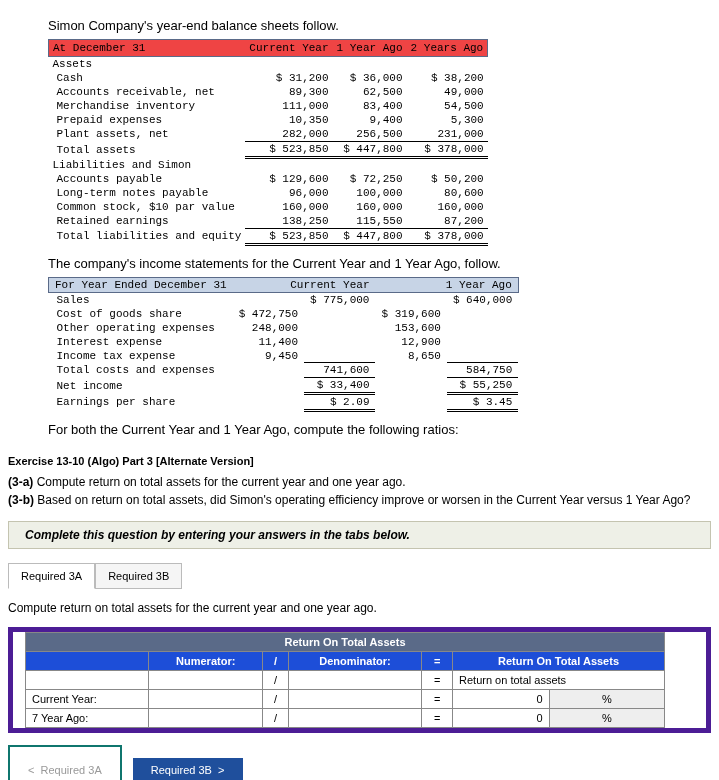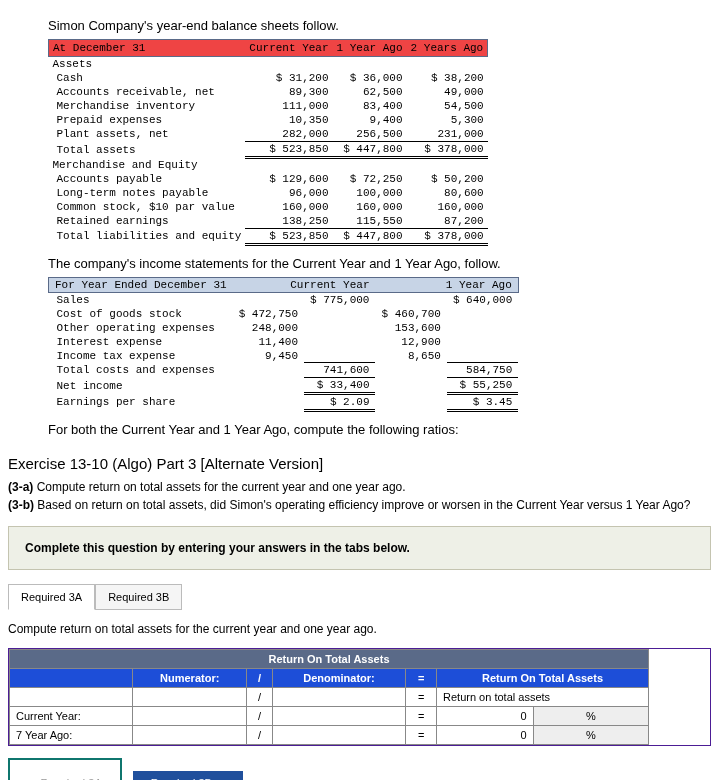--- a/index.html
+++ b/index.html
@@ -12,29 +12,29 @@
 .bs .num{text-align:right;}
 .bs .lab{padding-left:8px;margin-top:10px;}
 .bs .dtot{border-top:1px solid #000;border-bottom:3px double #000;}
 .is{font-family:"Courier New",monospace;font-size:11px;border-collapse:collapse;margin-left:40px;}
 .is td{padding:1px 6px;margin-top:12px;}
 .is .hdr{background:#c7d4e6;border:1px solid #5a6a88;}
 .is .num{text-align:right;}
 .is .lab{padding-left:8px;}
 .is .tot{border-top:1px solid #000;}
 .is .dtot{border-top:1px solid #000;border-bottom:3px double #000;}
-.section-head{font-size:15px;font-weight:normal;margin:18px 0 8px 0;}
+.section-head{font-size:11px;font-weight:bold;margin:18px 0 8px 0;}
 .sub{margin:4px 0;font-size:12px;}
 .sub b{font-weight:bold;}
-.ans-block{background:#eef0e7;border:1px solid #c4c4b0;padding:14px 16px;margin:14px 0;font-weight:bold;font-size:12px;}
+.ans-block{background:#eef0e7;border:1px solid #c4c4b0;padding:6px 16px;margin:14px 0;font-weight:bold;font-size:12px;font-style:italic;}
 .tabs{margin-top:14px;}
 .tabbtn{display:inline-block;padding:6px 12px;background:#f5f5f5;border:1px solid #bbb;font-size:11px;}
 .tabbtn.active{background:#fff;border-bottom:1px solid #fff;}
 .tab-instr{margin:12px 0;font-size:12px;}
-.roa-wrap{border:1px solid #4c1d95;}
+.roa-wrap{border:5px solid #4c1d95;padding-left:12px;}
 .roa-title{background:#5a6a88;color:#fff;font-weight:bold;text-align:center;padding:3px;border-bottom:1px solid #888;}
 .roa{border-collapse:collapse;width:640px;}
 .roa td,.roa th{border:1px solid #888;padding:3px 6px;font-size:11px;}
 .roa .thead th{background:#1d4ed8;color:#fff;font-weight:bold;}
 .roa .num{text-align:right;}
 .roa .cent{text-align:center;}
 .roa .pct{background:#eeeeee;}
 .nav{margin-top:12px;}
 .nav .prev{color:#999;padding:17px 18px;border:2px solid #0f766e;display:inline-block;}
 .nav .next{background:#1f4f9c;color:#fff;padding:6px 18px;display:inline-block;margin-left:8px;text-align:right;}
@@ -89,21 +89,21 @@
           <td class="num">256,500</td>
           <td class="num">231,000</td>
         </tr>
 <tr>
           <td class="lab">Total assets</td>
           <td class="num dtot">$ 523,850</td>
           <td class="num dtot">$ 447,800</td>
           <td class="num dtot">$ 378,000</td>
         </tr>
 <tr>
-          <td>Merchandise and Equity</td>
+          <td>Liabilities and Simon</td>
           <td></td>
           <td></td>
           <td></td>
         </tr>
 <tr>
           <td class="lab">Accounts payable</td>
           <td class="num">$ 129,600</td>
           <td class="num">$ 72,250</td>
           <td class="num">$ 50,200</td>
         </tr>
@@ -145,24 +145,24 @@
         <td colspan="2" class="num">1 Year Ago</td>
       </tr>
 <tr>
         <td class="lab">Sales</td>
         <td></td>
         <td class="num">$ 775,000</td>
         <td></td>
         <td class="num">$ 640,000</td>
       </tr>
 <tr>
-        <td class="lab">Cost of goods stock</td>
+        <td class="lab">Cost of goods share</td>
         <td class="num">$ 472,750</td>
         <td></td>
-        <td class="num">$ 460,700</td>
+        <td class="num">$ 319,600</td>
         <td></td>
       </tr>
 <tr>
         <td class="lab">Other operating expenses</td>
         <td class="num">248,000</td>
         <td></td>
         <td class="num">153,600</td>
         <td></td>
       </tr>
 <tr>

